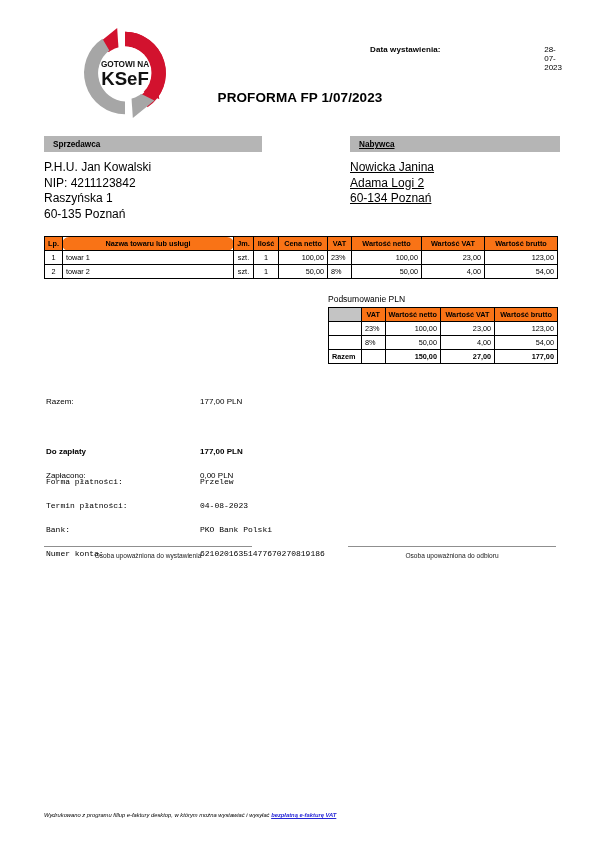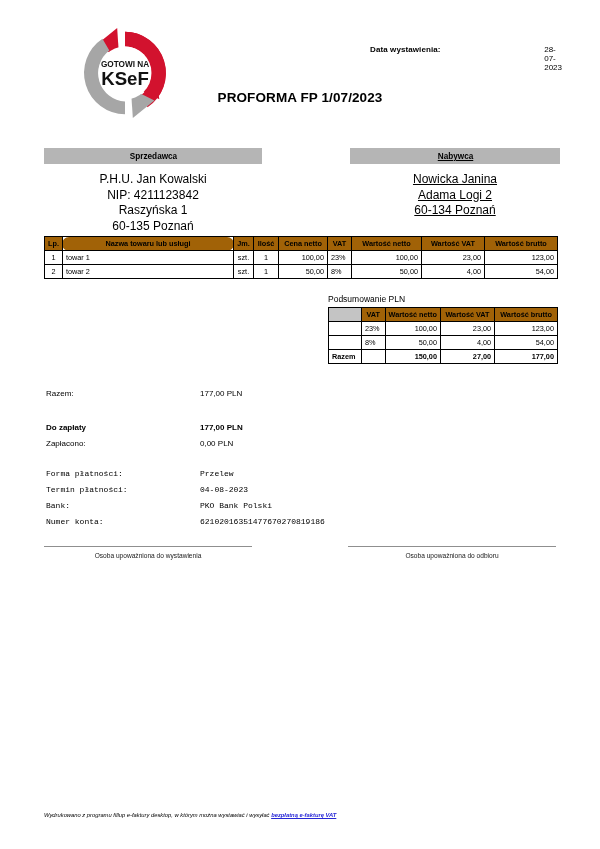--- a/index.html
+++ b/index.html
@@ -54,21 +54,21 @@
     left: 0; right: 0;
     top: 90px;
     text-align: center;
     font-size: 13.5px;
     font-weight: bold;
     color: #000;
     letter-spacing: 0.1px;
   }
 
   
-  .party { position: absolute; top: 148px; text-align: center; }
+  .party { position: absolute; top: 136px; }
   .party.seller { left: 44px; width: 218px; }
   .party.buyer  { left: 350px; width: 210px; text-decoration: underline; }
 
   .party-header {
     background: #b5b5b5;
     color: #000;
     font-size: 8.2px;
     font-weight: bold;
     padding: 4px 8px 4px 9px;
     height: 16px;
@@ -89,21 +89,21 @@
     color: #000;
   }
   table.grid th, table.grid td {
     border: 1px solid #000;
     padding: 1px 3px;
     height: 13px;
     line-height: 11px;
     white-space: nowrap;
   }
   table.grid th {
-    background: #a16207;
+    background: #f97316;
     font-weight: bold;
     text-align: center;
   }
 
   .items-table {
     position: absolute;
     left: 44px;
     top: 236px;
     width: 514px;
   }
@@ -141,21 +141,21 @@
 
   
   .kv {
     position: absolute;
     font-size: 8px;
     color: #000;
     line-height: 16px;
   }
   .kv .k { position: absolute; left: 0; white-space: nowrap; }
   .kv .v { position: absolute; left: 154px; white-space: nowrap; }
-  .kv .row { position: relative; height: 16px; }
+  .kv .row { position: relative; height: 16px; margin-top: 8px; }
   .kv .bold, .kv .bold .k, .kv .bold .v { font-weight: bold; }
 
   .totals  { left: 46px; top: 386px; width: 340px; }
   .payment { left: 46px; top: 466px; width: 400px; font-family: Liberation Mono, monospace; }
 
   
   .sig {
     position: absolute;
     top: 546px;
     width: 208px;

